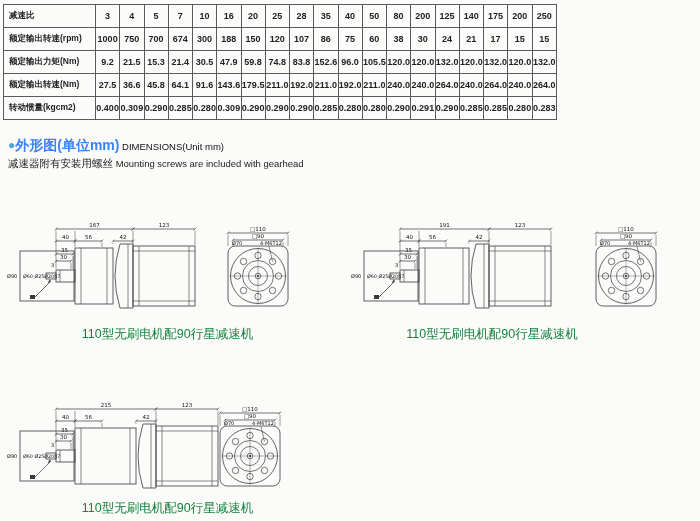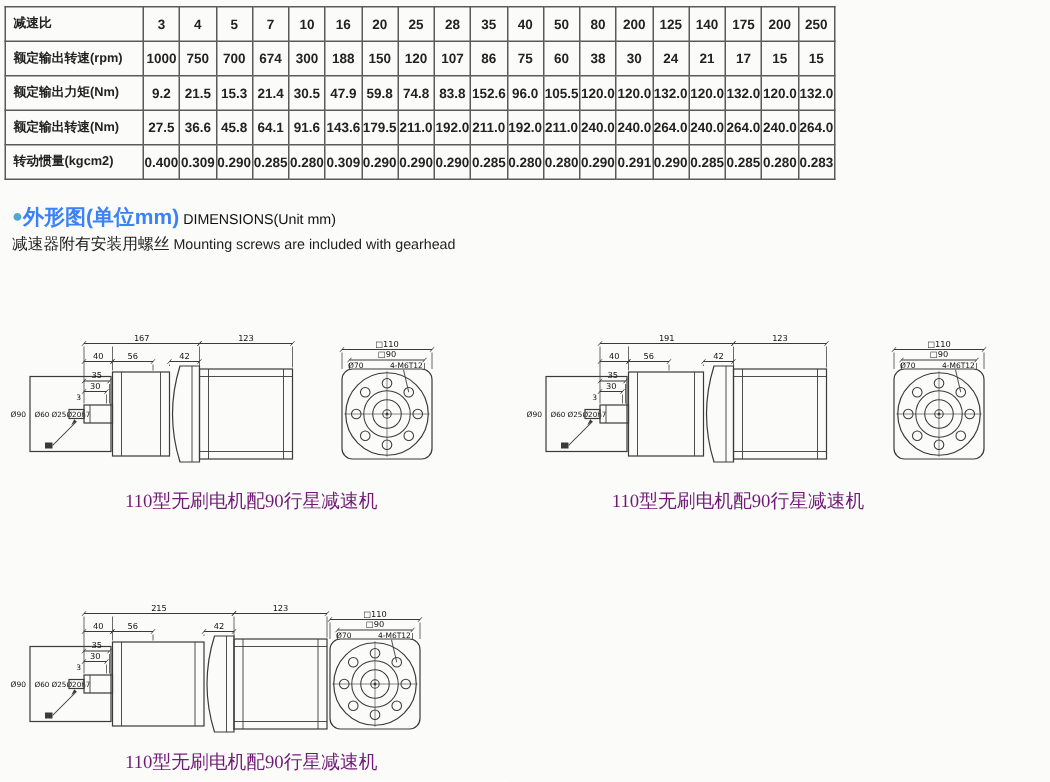--- a/index.html
+++ b/index.html
@@ -29,22 +29,22 @@
   .section-head .bullet { font-size:12px; vertical-align:1px; }
   .section-head .cn { font-size:14px; font-weight:bold; color:#3b82f6; }
   .section-head .en { font-size:9.5px; font-weight:normal; color:#111; }
   .section-sub { position:absolute; left:8px; top:153px; white-space:nowrap; }
   .section-sub .cn { font-size:10.5px; color:#222; }
   .section-sub .en { font-size:9.5px; color:#222; }
   
   svg.assembly { position:absolute; overflow:visible; }
   .caption {
     position:absolute; text-align:center;
-    font-family:Liberation Serif, serif;
-    font-size:12.5px; color:#701a75; white-space:nowrap;
+    font-family:Liberation Sans, sans-serif;
+    font-size:12.5px; color:#15803d; white-space:nowrap;
   }
 </style>
 </head>
 <body>
 
 <div class="page">
 
   <table class="spec-table">
     <tbody>
         <tr>

